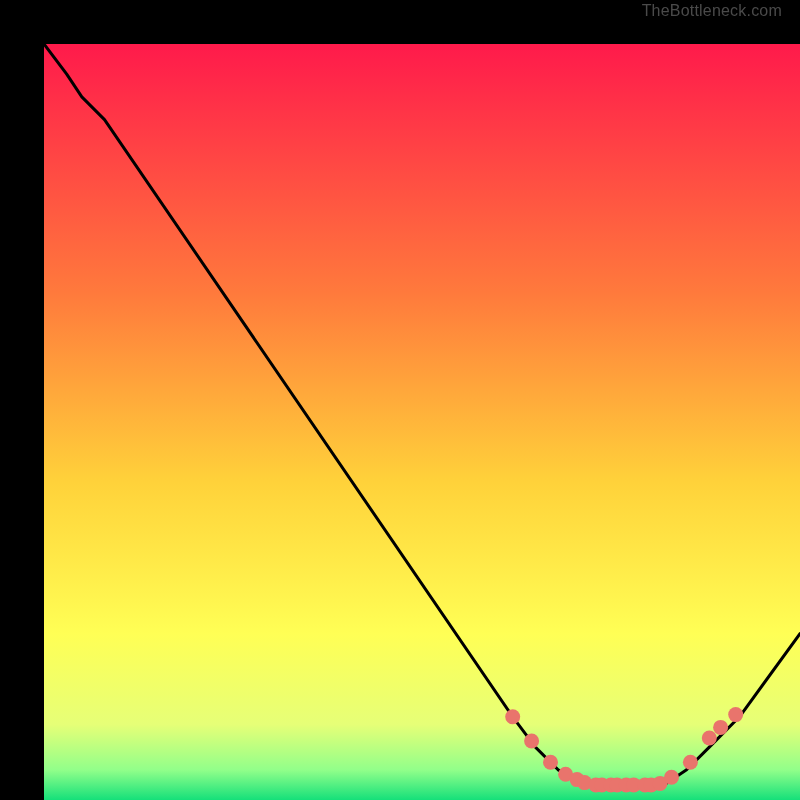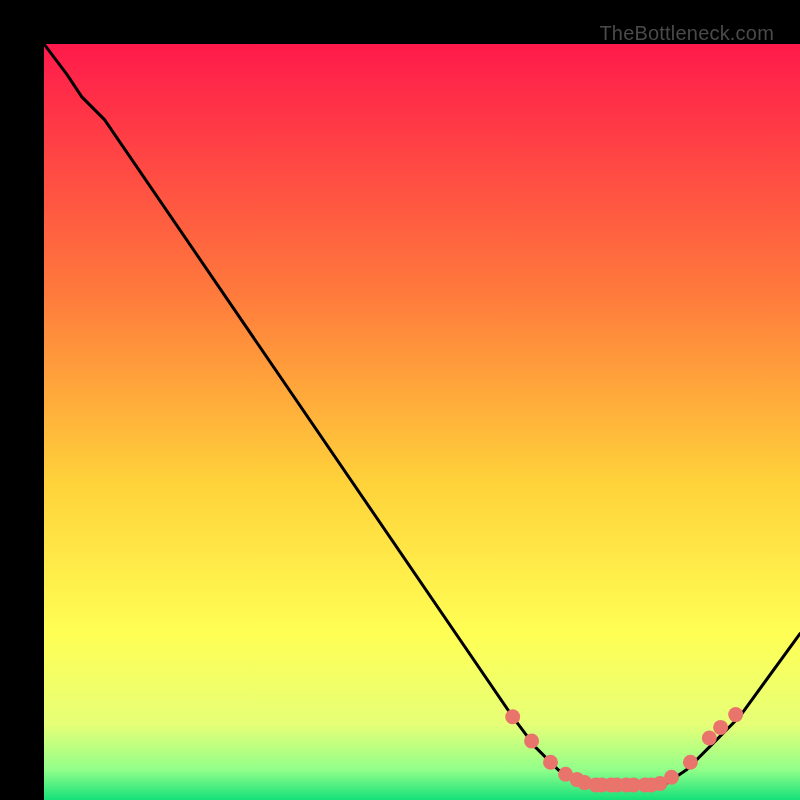--- a/index.html
+++ b/index.html
@@ -14,26 +14,25 @@
     position: absolute;
     left: 22px;
     top: 22px;
     width: 756px;
     height: 756px;
     background: #000;
   }
   .attribution {
     position: absolute;
     top: 2px;
-    right: 26px;
+    right: 18px;
     font-family: Arial, Helvetica, sans-serif;
-    font-size: 20px;
+    font-size: 16px;
     color: #4a4a4a;
     letter-spacing: 0.2px;
-    margin-top: 20px;
   }
   svg {
     position: absolute;
     left: 22px;
     top: 22px;
   }
 </style>
 </head>
 <body>
 

